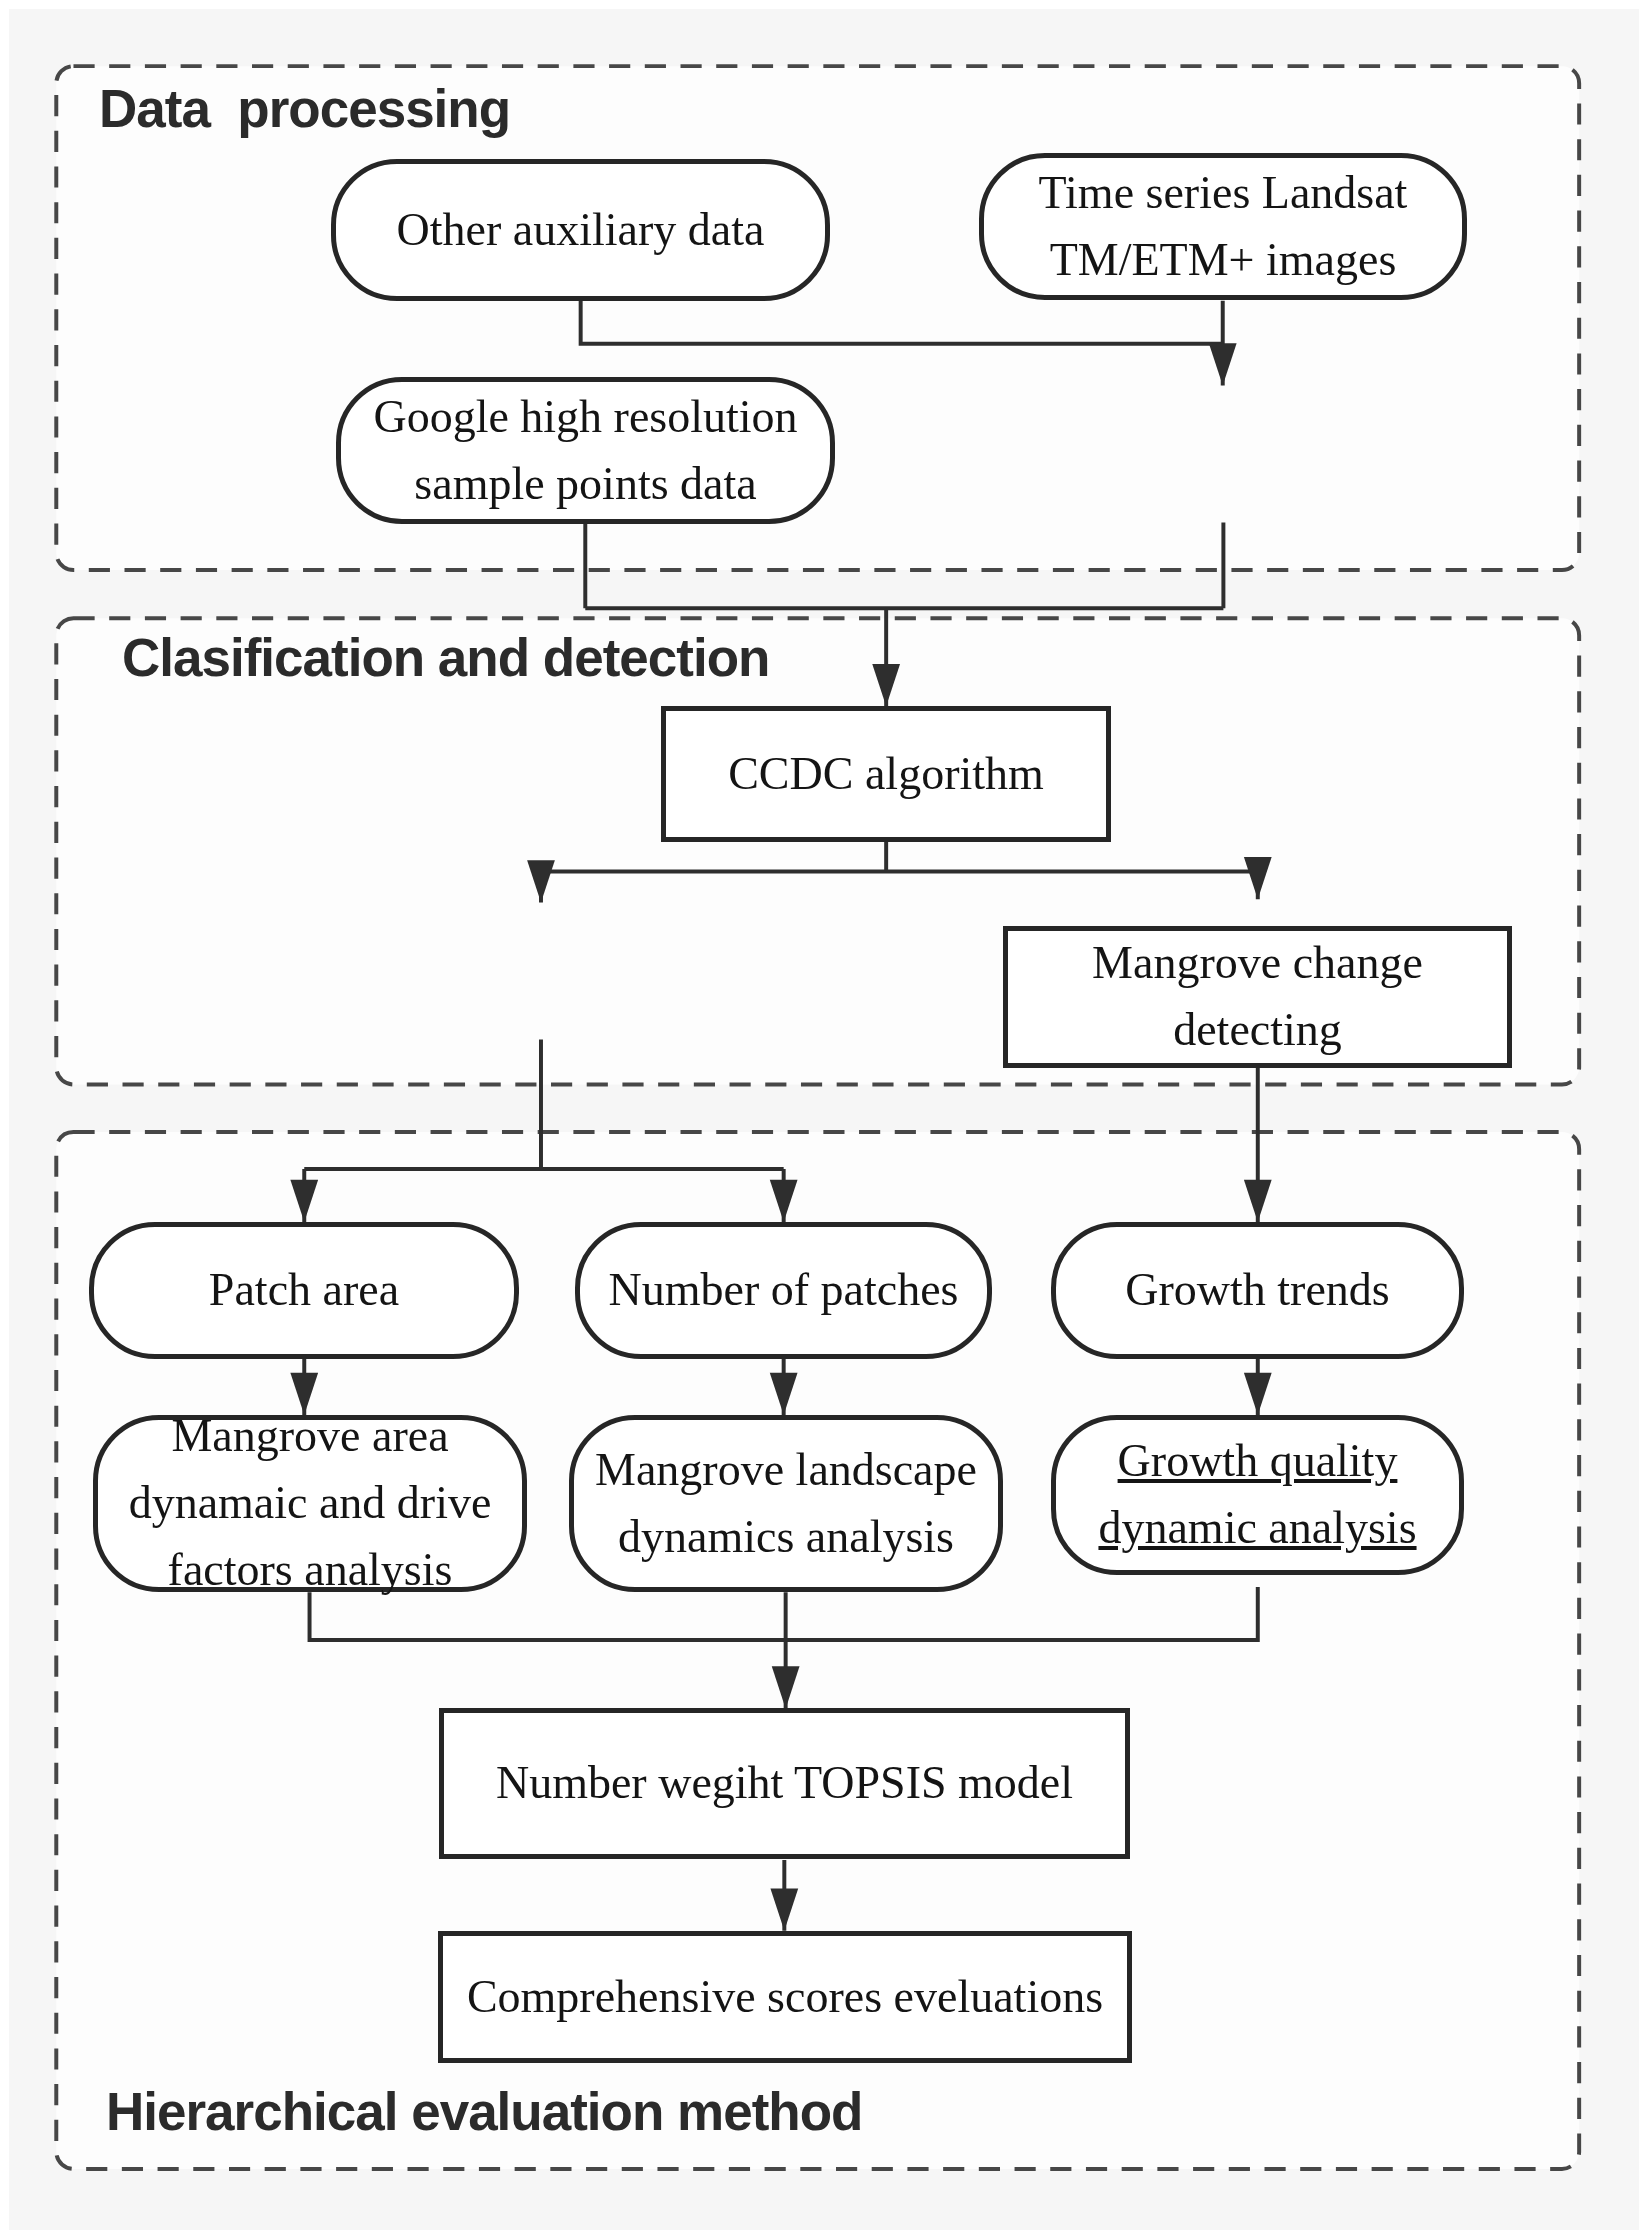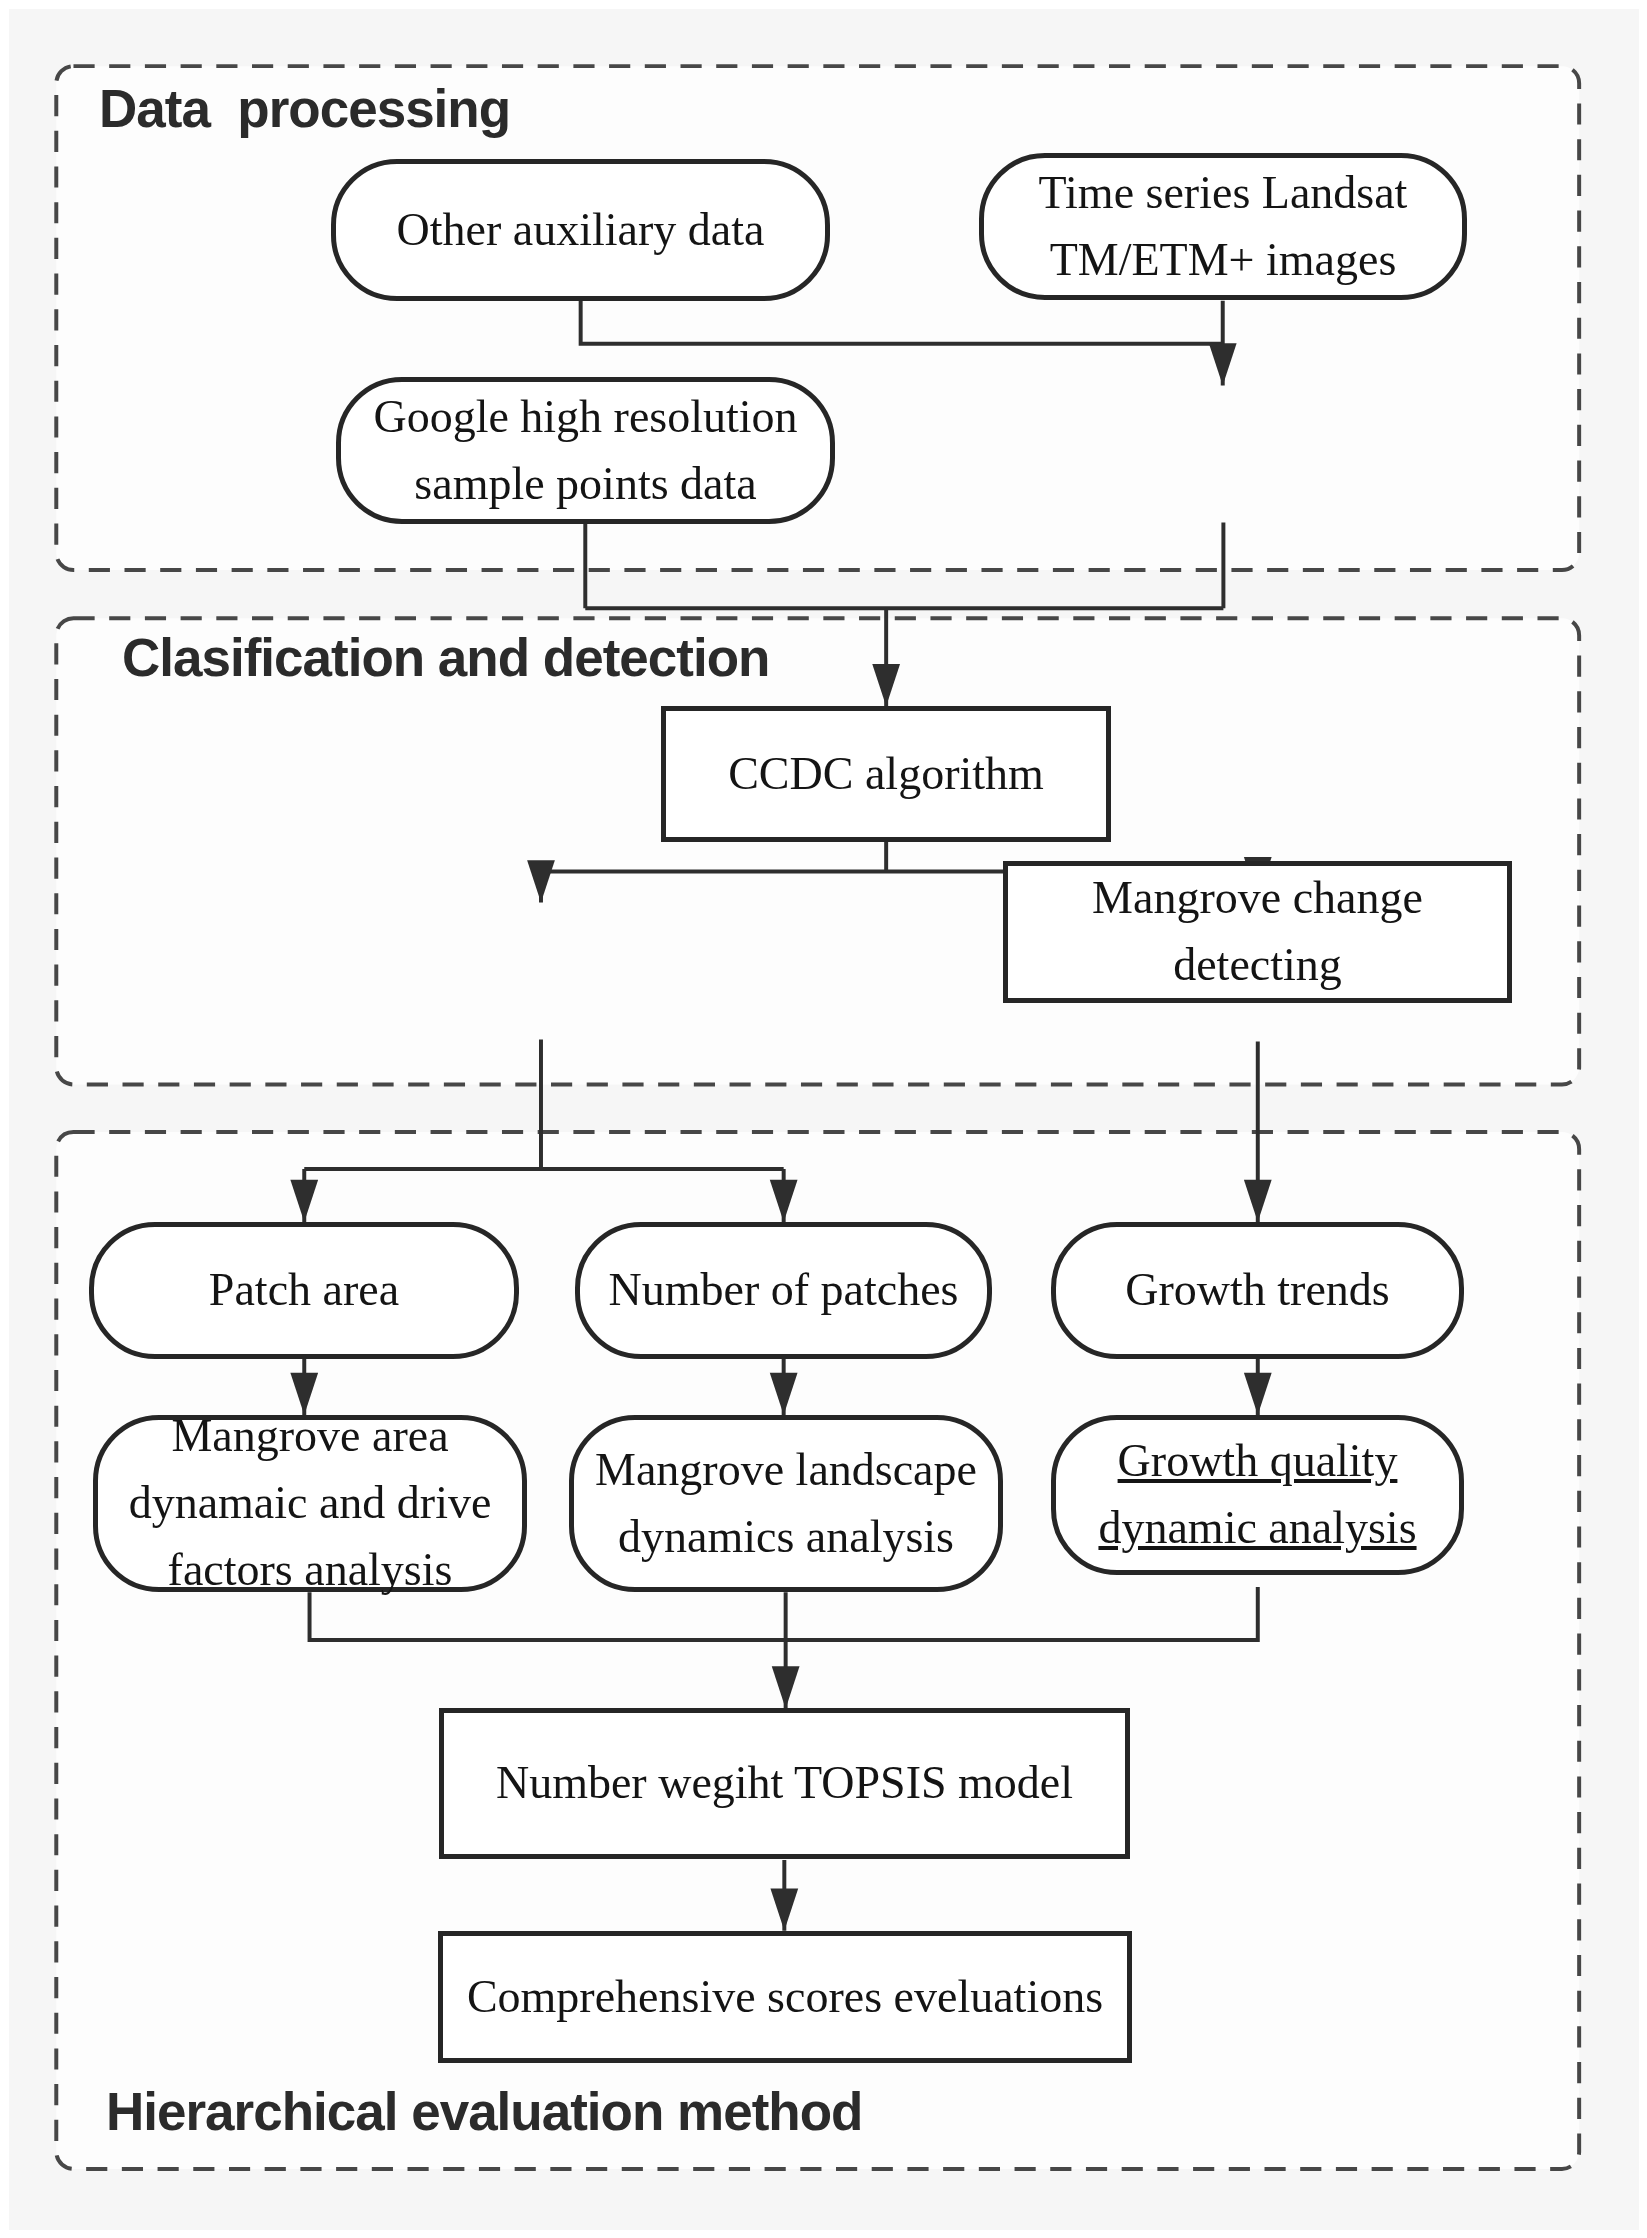--- a/index.html
+++ b/index.html
@@ -91,21 +91,21 @@
   <div class="section-title" style="left:90px; top:627px;margin-left:32px;">Clasification and detection</div>
   <div class="section-title" style="left:106px; top:2081px;">Hierarchical evaluation method</div>
 
   <div class="node rounded" style="left:979px; top:153px; width:488px; height:147px;">Time series Landsat
 TM/ETM+ images</div>
   <div class="node rounded" style="left:331px; top:159px; width:499px; height:142px;">Other auxiliary data</div>
   <div class="node rounded" style="left:336px; top:377px; width:499px; height:147px;">Google high resolution
 sample points data</div>
 
   <div class="node rect" style="left:661px; top:706px; width:450px; height:136px;">CCDC algorithm</div>
-  <div class="node rect" style="left:1003px; top:861px; width:509px; height:142px;">Mangrove change
+  <div class="node rect" style="left:1003px; top:926px; width:509px; height:142px;">Mangrove change
 detecting</div>
 
   <div class="node rounded" style="left:89px; top:1222px; width:430px; height:137px;">Patch area</div>
   <div class="node rounded" style="left:575px; top:1222px; width:417px; height:137px;">Number of patches</div>
   <div class="node rounded" style="left:1051px; top:1222px; width:413px; height:137px;">Growth trends</div>
 
   <div class="node rounded" style="left:93px; top:1415px; width:434px; height:177px;">Mangrove area
 dynamaic and drive
 factors analysis</div>
   <div class="node rounded" style="left:569px; top:1415px; width:434px; height:177px;">Mangrove landscape

